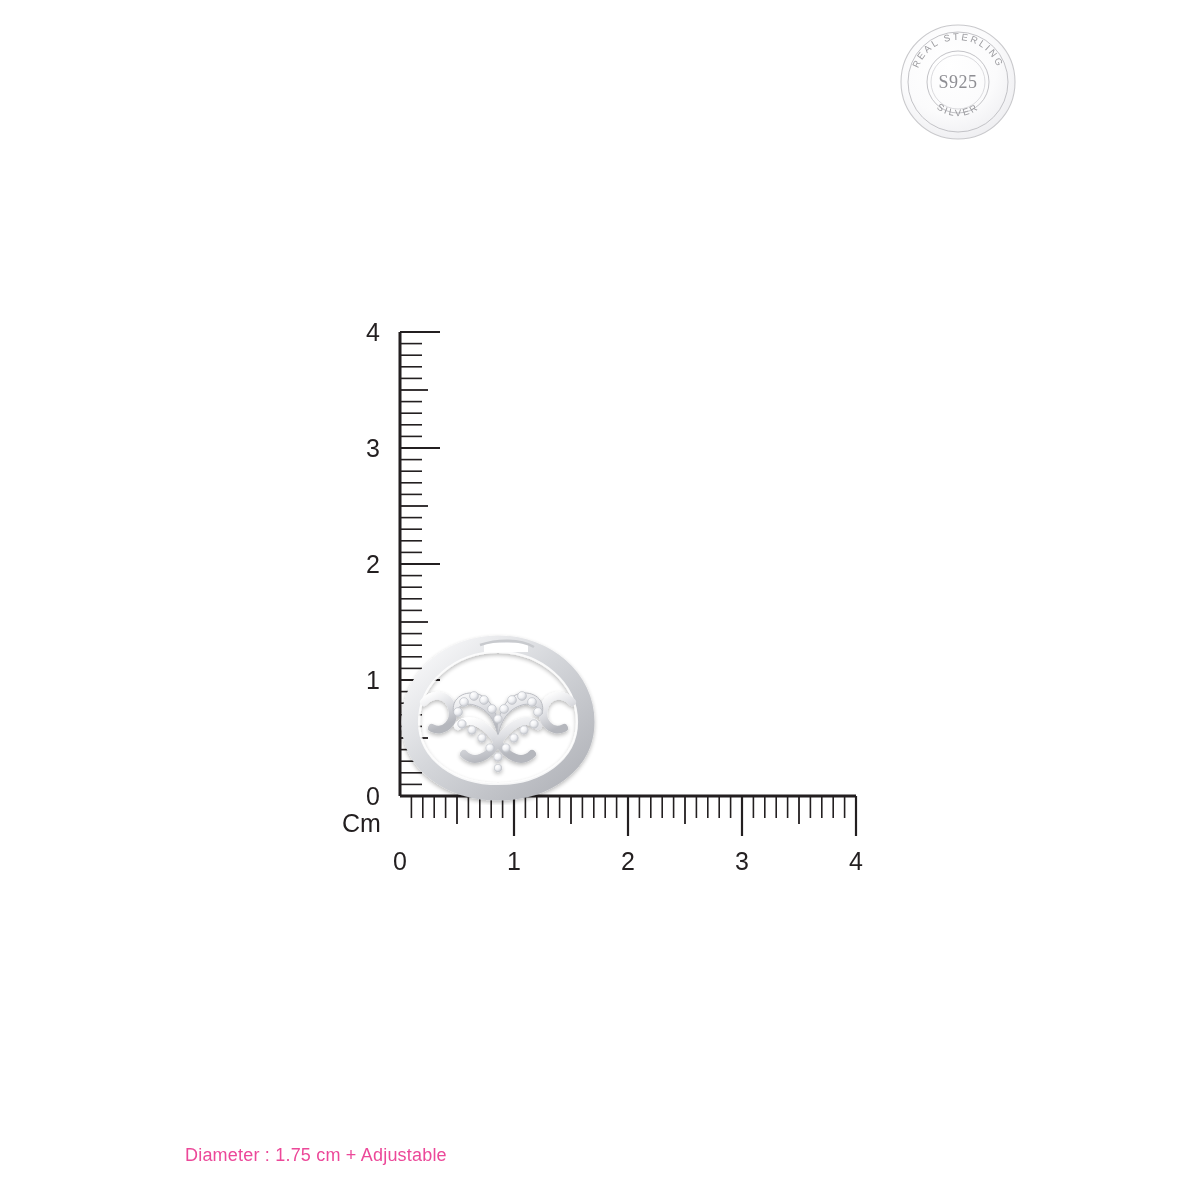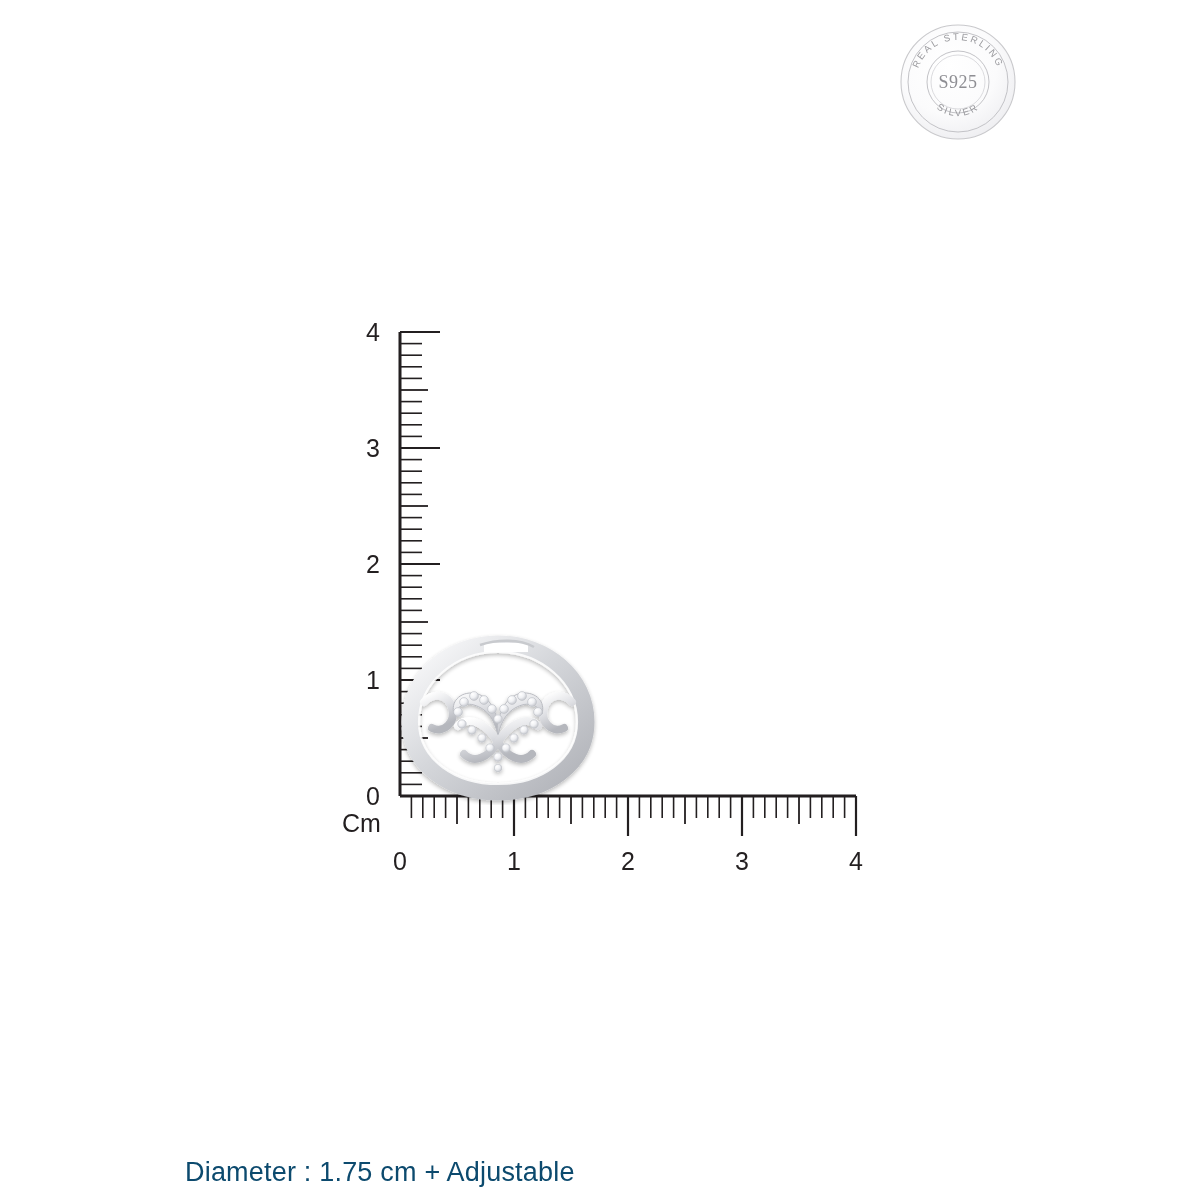--- a/index.html
+++ b/index.html
@@ -54,26 +54,25 @@
     width: 220px;
     height: 175px;
   }
   .product svg { display: block; }
 
   
   .caption {
     position: absolute;
     left: 185px;
     top: 1145px;
-    font-size: 27px;
-    color: #0c4a6e;
+    font-size: 18px;
+    color: #ec4899;
     font-family: "Liberation Sans", sans-serif;
     white-space: nowrap;
     letter-spacing: 0.2px;
-    margin-top: 12px;
   }
 </style>
 </head>
 <body>
 
 <div class="hallmark">
   <svg width="120" height="120" viewBox="0 0 120 120" xmlns="http://www.w3.org/2000/svg">
     <defs>
       <path id="arcTop" d="M 18,60 A 42,42 0 0 1 102,60"></path>
       <path id="arcBottom" d="M 26,60 A 34,34 0 0 0 94,60"></path>

